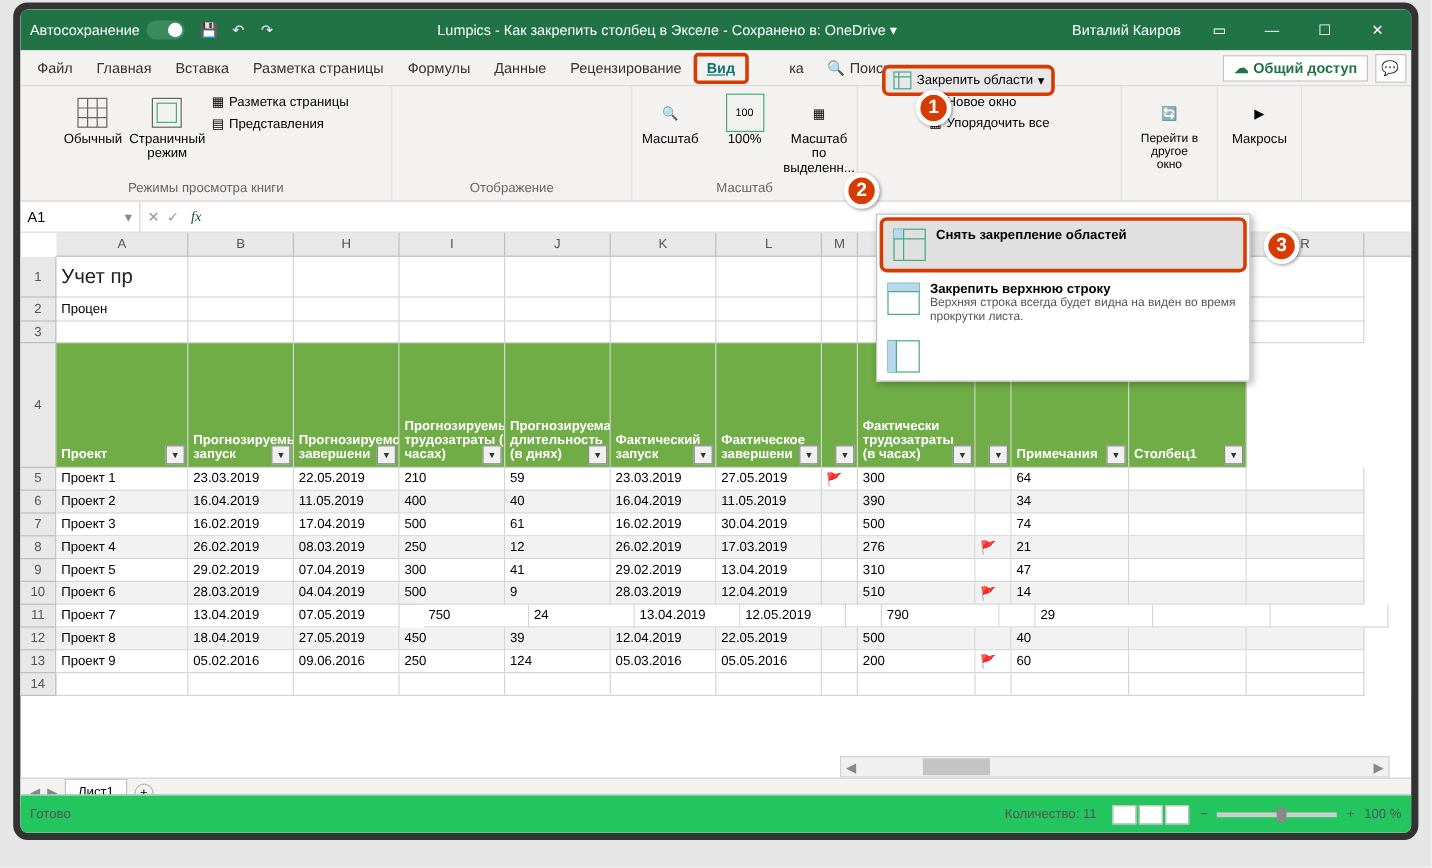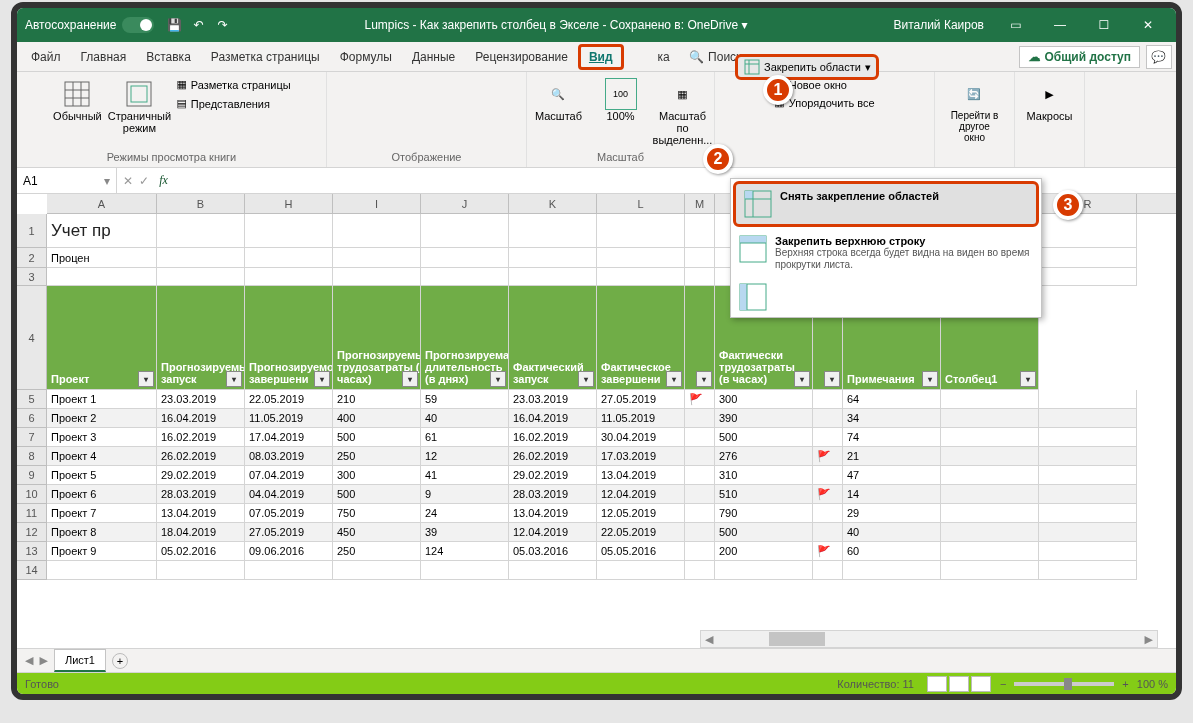--- a/index.html
+++ b/index.html
@@ -53,21 +53,21 @@
 .cell { border-right: 1px solid #d4d4d4; border-bottom: 1px solid #d4d4d4; padding: 2px 4px; font-size: 11px; overflow: hidden; white-space: nowrap; display: flex; align-items: center; }
 .r1 .cell:first-child { font-size: 17px; font-weight: 300; color: #222; }
 .table-header .cell { background: #70ad47; color: #fff; font-weight: bold; white-space: normal; align-items: flex-end; padding: 4px; position: relative; }
 .table-header .cell::after { content: "▾"; position: absolute; right: 2px; bottom: 2px; width: 14px; height: 14px; border: 1px solid #888; background: #f0f0f0; color: #333; font-size: 8px; display: flex; align-items: center; justify-content: center; }
 .band-odd .cell { background: #f2f2f2; }
 .band-even .cell { background: #fff; }
 .flag { color: #c00; }
 .sheet-tabs { position: absolute; bottom: 22px; left: 0; right: 0; height: 24px; background: #f3f2f1; border-top: 1px solid #d4d4d4; display: flex; align-items: center; padding: 0 8px; gap: 6px; font-size: 11px; }
 .sheet-tab { padding: 4px 10px; background: #fff; border: 1px solid #c4c4c4; border-bottom: none; }
 .sheet-tab.active { border-bottom: 2px solid #217346; }
-.status-bar { position: absolute; bottom: 0; left: 0; right: 0; height: 22px; background: #84cc16; border-top: 1px solid #d4d4d4; display: flex; align-items: center; padding: 0 8px; font-size: 11px; color: #555; }
+.status-bar { position: absolute; bottom: 0; left: 0; right: 0; height: 32px; background: #22c55e; border-top: 1px solid #d4d4d4; display: flex; align-items: center; padding: 0 8px; font-size: 11px; color: #555; }
 .status-bar .spacer { flex: 1; }
 .view-btn { width: 20px; height: 16px; border: 1px solid #bbb; margin: 0 1px; background: #fff; }
 .zoom-slider { width: 100px; height: 4px; background: #ccc; margin: 0 8px; position: relative; }
 .zoom-slider::after { content: ""; position: absolute; left: 50%; top: -4px; width: 8px; height: 12px; background: #888; }
 .hscroll { position: absolute; bottom: 24px; right: 18px; width: 458px; height: 18px; background: #f0f0f0; border: 1px solid #d4d4d4; display: flex; align-items: center; }
 .hscroll-thumb { width: 56px; height: 14px; background: #c4c4c4; margin-left: 52px; }
 svg { display: block; }
 </style>
 </head>
 <body>
@@ -402,21 +402,21 @@
               <span class="flag">🚩</span>
             </div>
             <div class="cell" style="width: 98px; height: 19px;">14</div>
             <div class="cell" style="width: 98px; height: 19px;"></div>
             <div class="cell" style="width: 98px; height: 19px;"></div>
           </div>
           <div class="grid-row band-even" style="height: 19px;">
             <div class="cell" style="width: 110px; height: 19px;">Проект 7</div>
             <div class="cell" style="width: 88px; height: 19px;">13.04.2019</div>
             <div class="cell" style="width: 88px; height: 19px;">07.05.2019</div>
-            <div class="cell" style="width: 88px; height: 19px;">750</div>
+            <div class="cell" style="width: 88px; height: 19px; margin-left: 20px;">750</div>
             <div class="cell" style="width: 88px; height: 19px;">24</div>
             <div class="cell" style="width: 88px; height: 19px;">13.04.2019</div>
             <div class="cell" style="width: 88px; height: 19px;">12.05.2019</div>
             <div class="cell" style="width: 30px; height: 19px;"></div>
             <div class="cell" style="width: 98px; height: 19px;">790</div>
             <div class="cell" style="width: 30px; height: 19px;"></div>
             <div class="cell" style="width: 98px; height: 19px;">29</div>
             <div class="cell" style="width: 98px; height: 19px;"></div>
             <div class="cell" style="width: 98px; height: 19px;"></div>
           </div>

